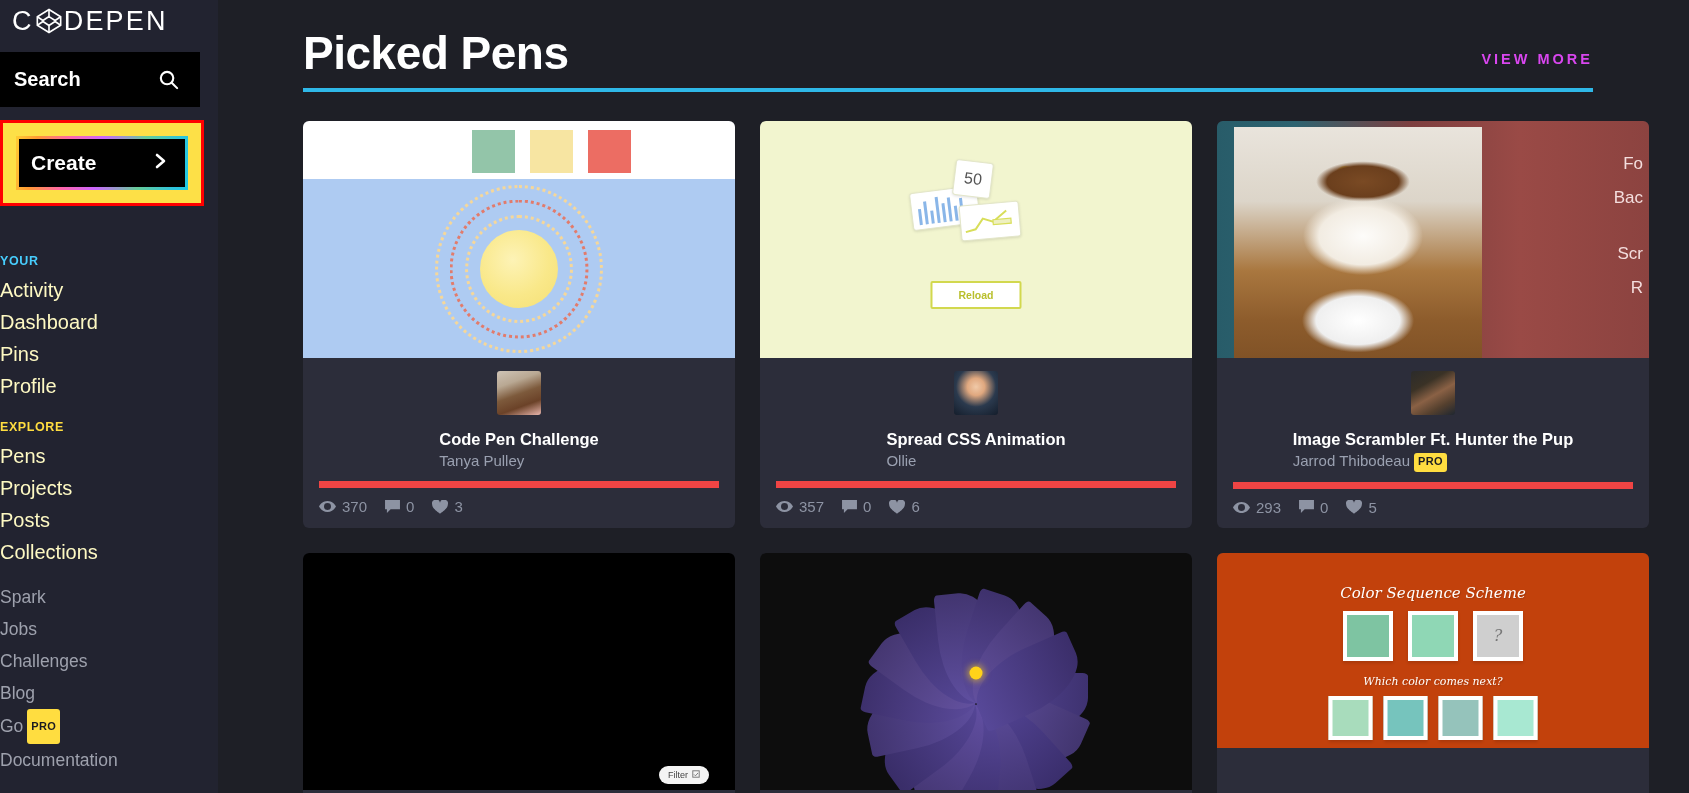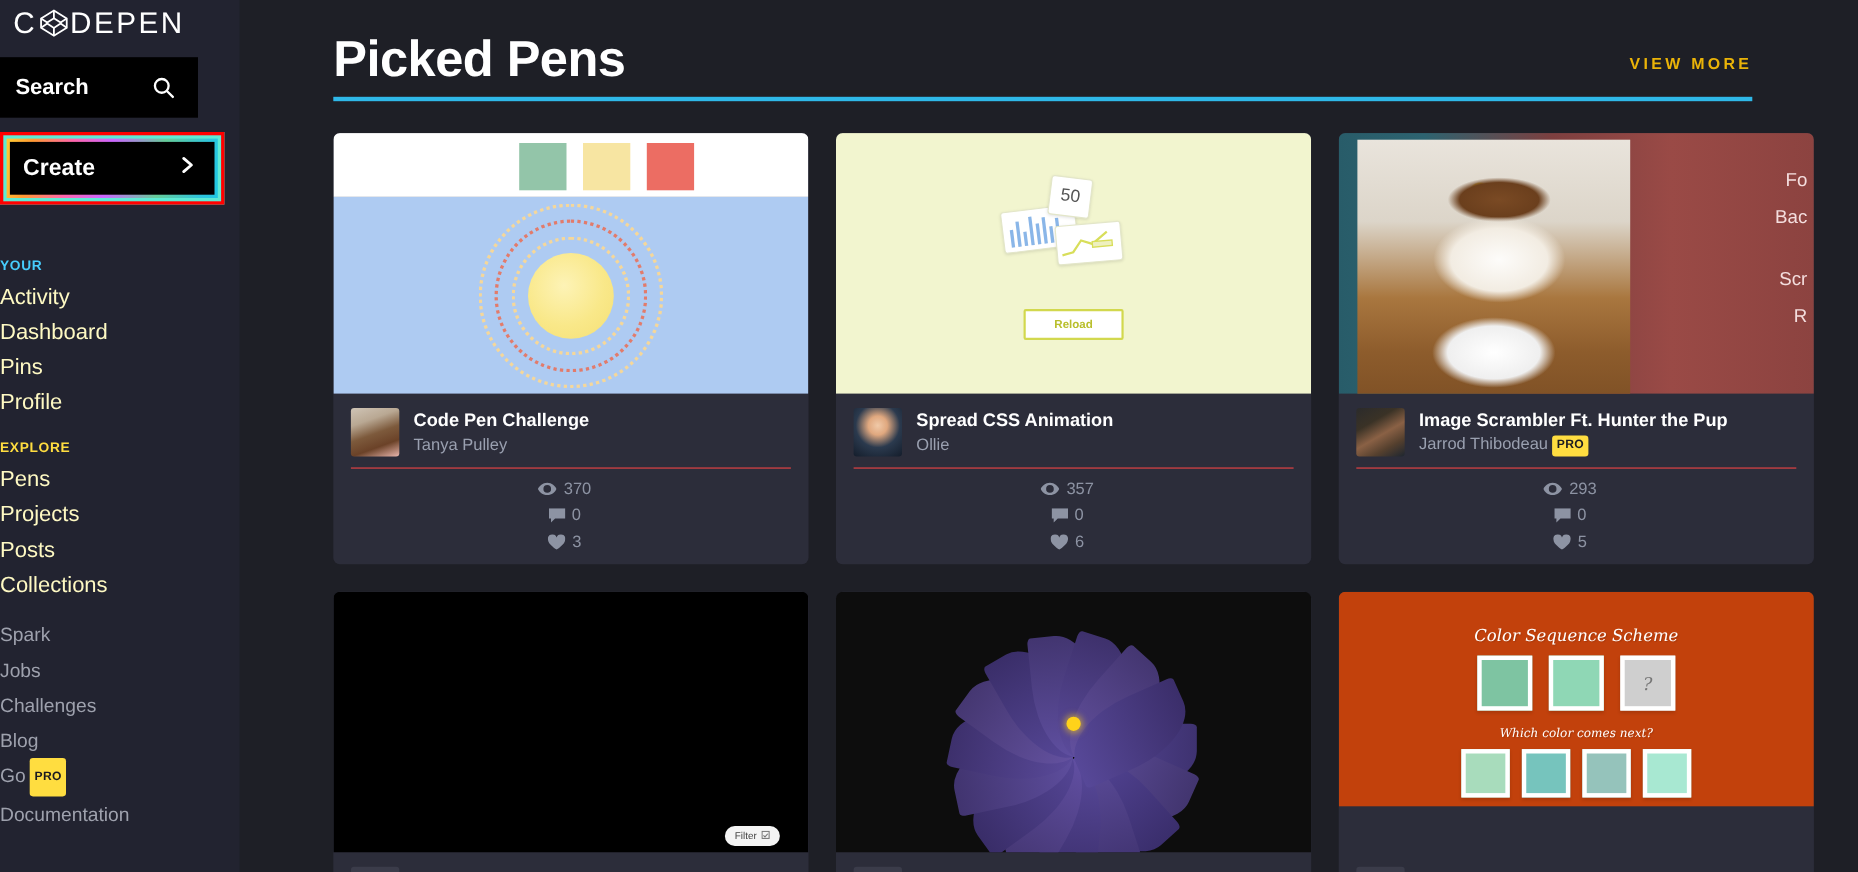--- a/index.html
+++ b/index.html
@@ -31,38 +31,38 @@
     color: #fff;
     font-size: 27px;
     letter-spacing: 2.2px;
     font-weight: 400;
   }
   .logo .mark { display: inline-block; margin: 0 1px; }
   .logo svg { display: block; }
 
   .search-box {
     margin: 14px 0 0 0;
-    width: 180px;
+    width: 200px;
     height: 55px;
     background: #000;
     display: flex; align-items: center;
     justify-content: space-between;
     padding: 0 20px 0 14px;
   }
   .search-box .s-label {
     color: #fff; font-size: 20px; font-weight: 700;
   }
   .search-box .s-icon { color: #fff; display: flex; }
 
   .create-outer {
     margin-top: 13px;
     width: 204px;
     border: 3px solid #ff0000;
-    padding: 3px;
-    background: #5eead4;
+    padding: 13px;
+    background: #fde047;
   }
   .create-grad {
     padding: 3px;
     background: linear-gradient(100deg,#ffcc33 0%,#ff9933 12%,#ff66aa 30%,#cc66ff 48%,#66cc99 72%,#2ec4dd 92%,#1fc8e3 100%);
   }
   .create-btn {
     background: #000;
     height: 48px;
     display: flex; align-items: center; justify-content: space-between;
     padding: 0 16px 0 12px;
@@ -122,21 +122,21 @@
     width: 1290px;
   }
   .section-title {
     color: #fff;
     font-size: 46px;
     font-weight: 700;
     letter-spacing: -0.5px;
     line-height: 1;
   }
   .view-more {
-    color: #eab308;
+    color: #d946ef;
     font-size: 14.5px;
     font-weight: 700;
     letter-spacing: 3px;
     text-decoration: none;
     margin-bottom: 9px;
     cursor: pointer;
     white-space: nowrap;
   }
   .rule {
     width: 1290px;
@@ -162,20 +162,21 @@
   }
   .card-preview {
     height: 237px;
     position: relative;
     overflow: hidden;
   }
   .card-meta {
     display: flex; align-items: center;
     padding: 13px 16px 10px 16px;
     gap: 13px;
+    flex-direction: column;
   }
   .avatar {
     width: 44px; height: 44px;
     border-radius: 3px;
     flex: 0 0 44px;
     overflow: hidden;
     position: relative;
   }
   .meta-text { min-width: 0; }
   .pen-title {
@@ -183,28 +184,27 @@
     white-space: nowrap;
     line-height: 1.35;
   }
   .pen-author {
     color: #9aa0b0; font-size: 15px; font-weight: 400;
     line-height: 1.4;
     white-space: nowrap;
   }
   .pen-author .pro-tag { vertical-align: 1px; }
   .card-stats {
-    border-top: 1px solid #ef4444;
+    border-top: 7px solid #ef4444;
     margin: 0 16px;
     padding: 10px 0 12px 0;
     display: flex; align-items: center;
     gap: 7px;
     color: #8d93a3;
     font-size: 15px;
-    flex-direction: column;
   }
   .card-stats .stat {
     display: inline-flex; align-items: center; gap: 6px;
     margin-right: 11px;
   }
   .card-stats svg { display: block; }
 
   
   .p1-top { height: 58px; background: #fff; position: relative; }
   .p1-sw { position: absolute; top: 9px; width: 43px; height: 43px; }

